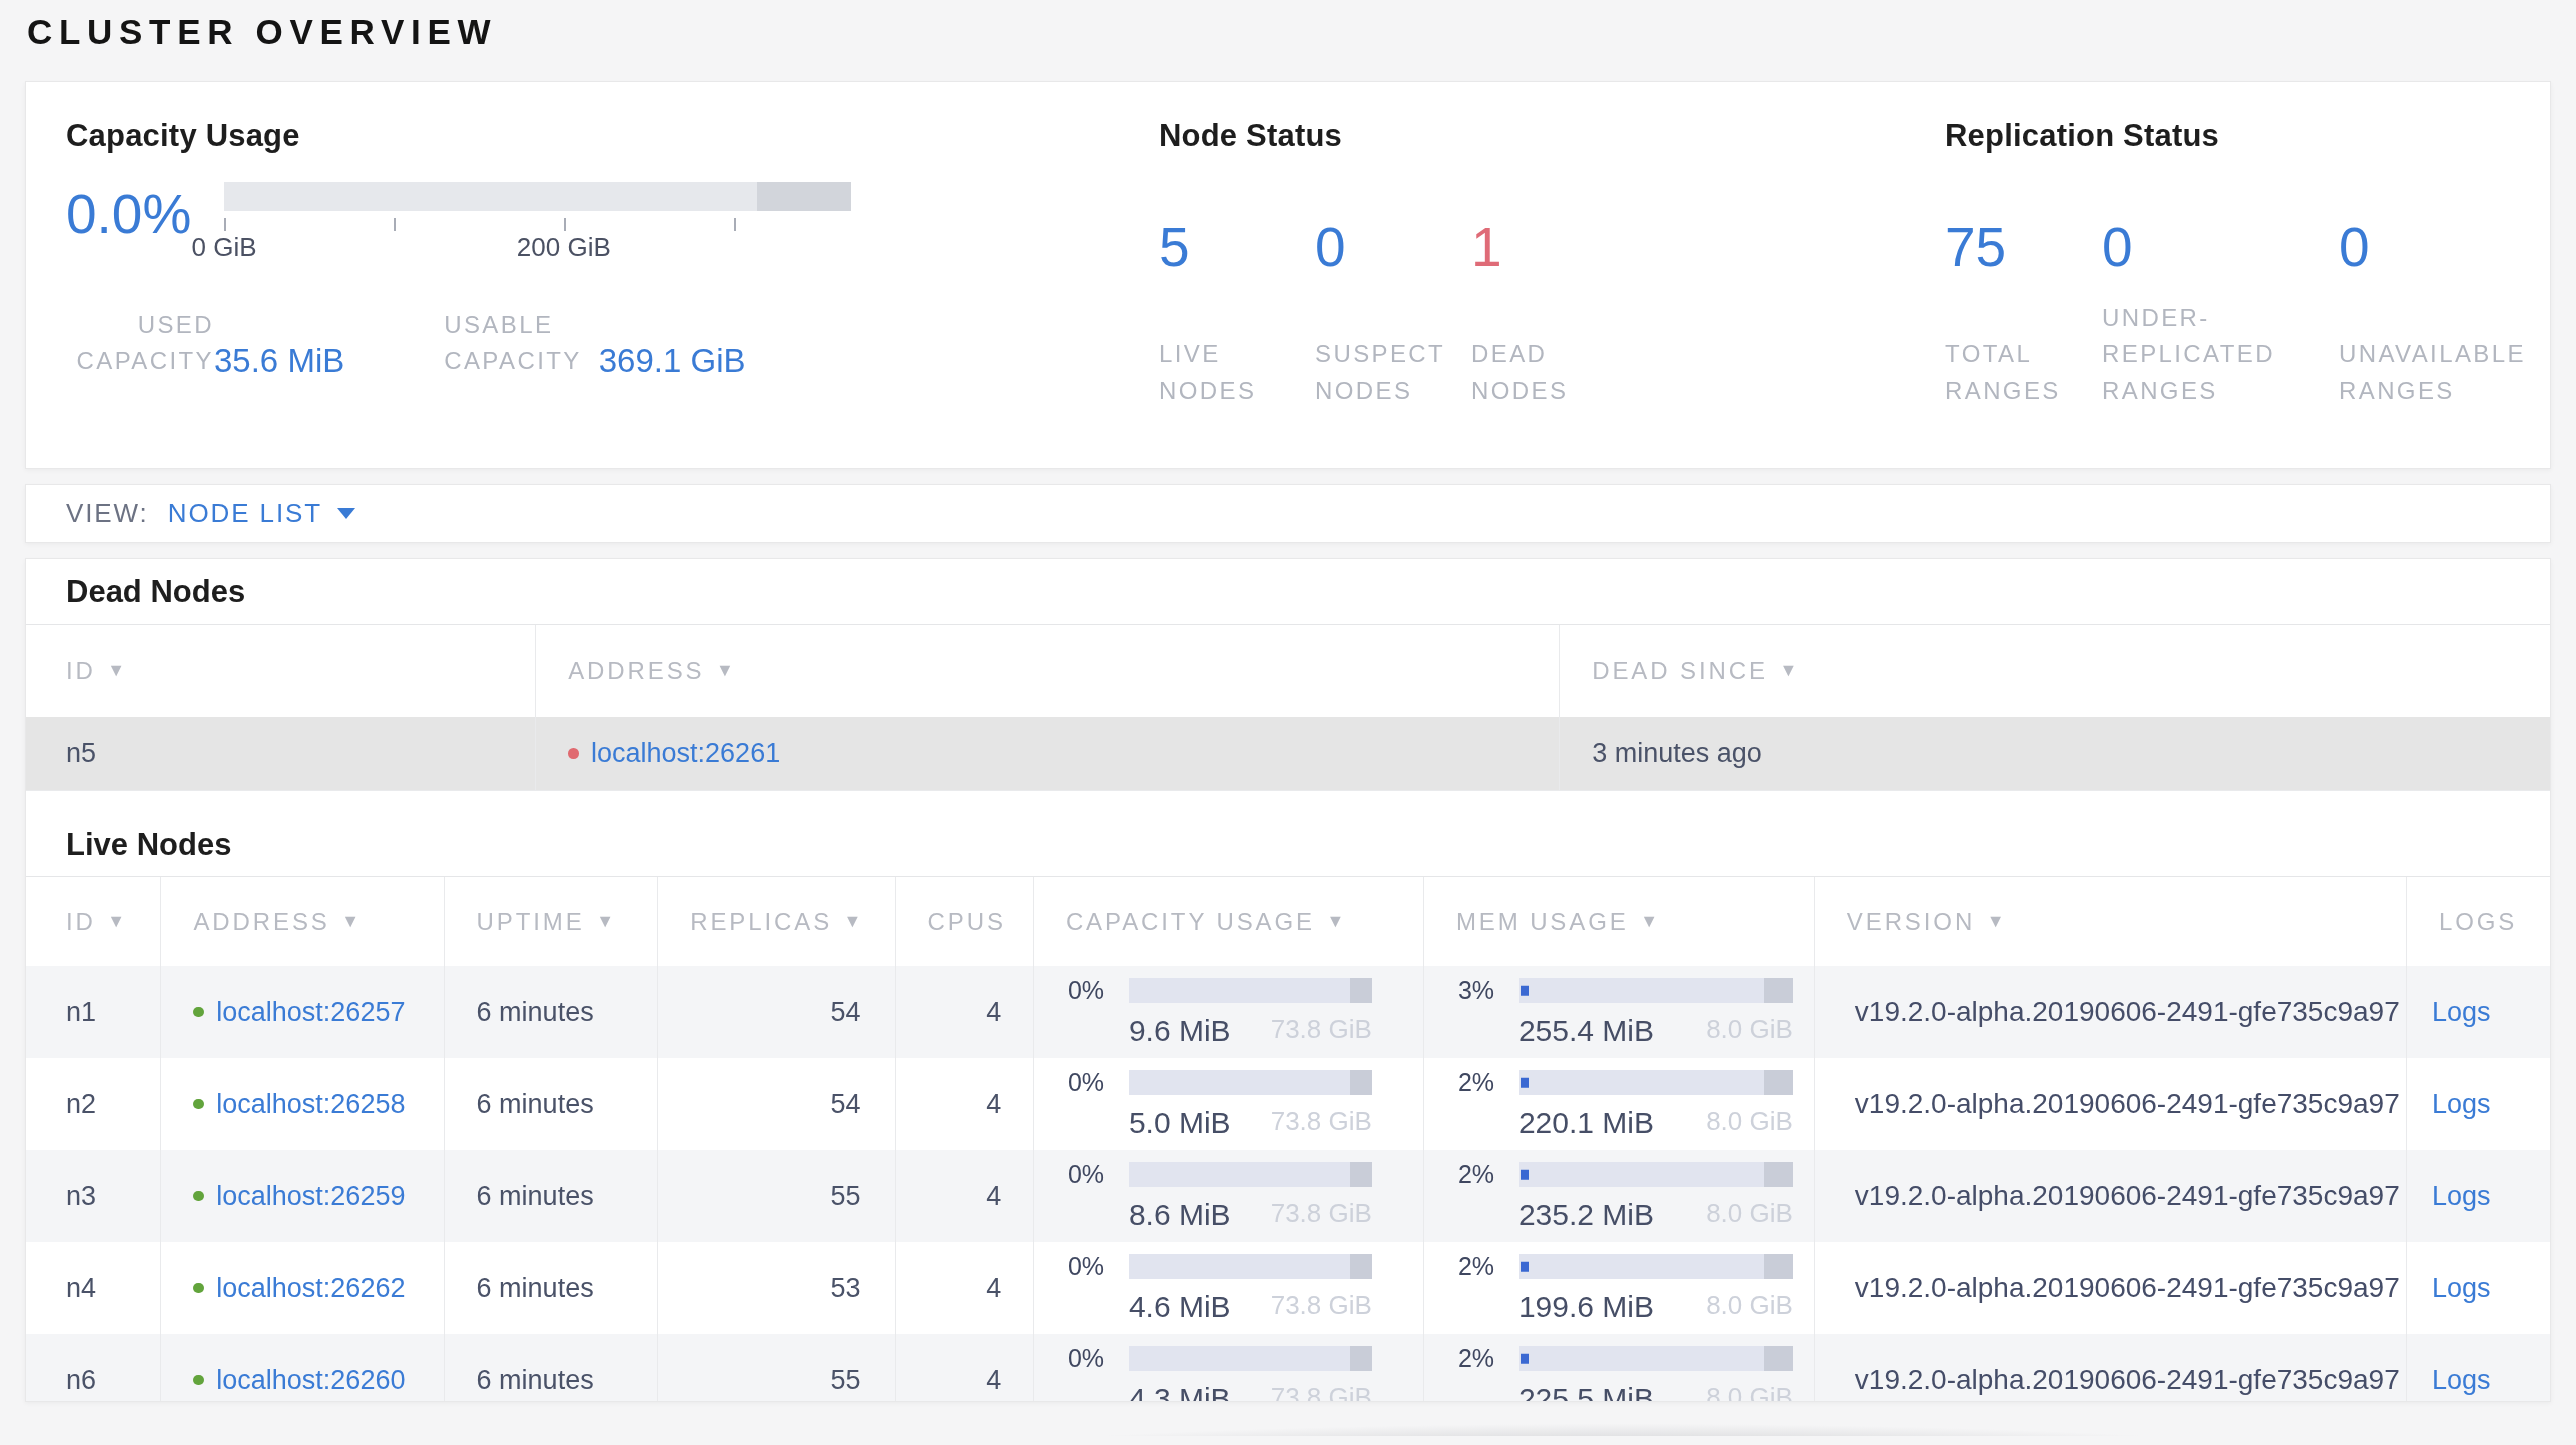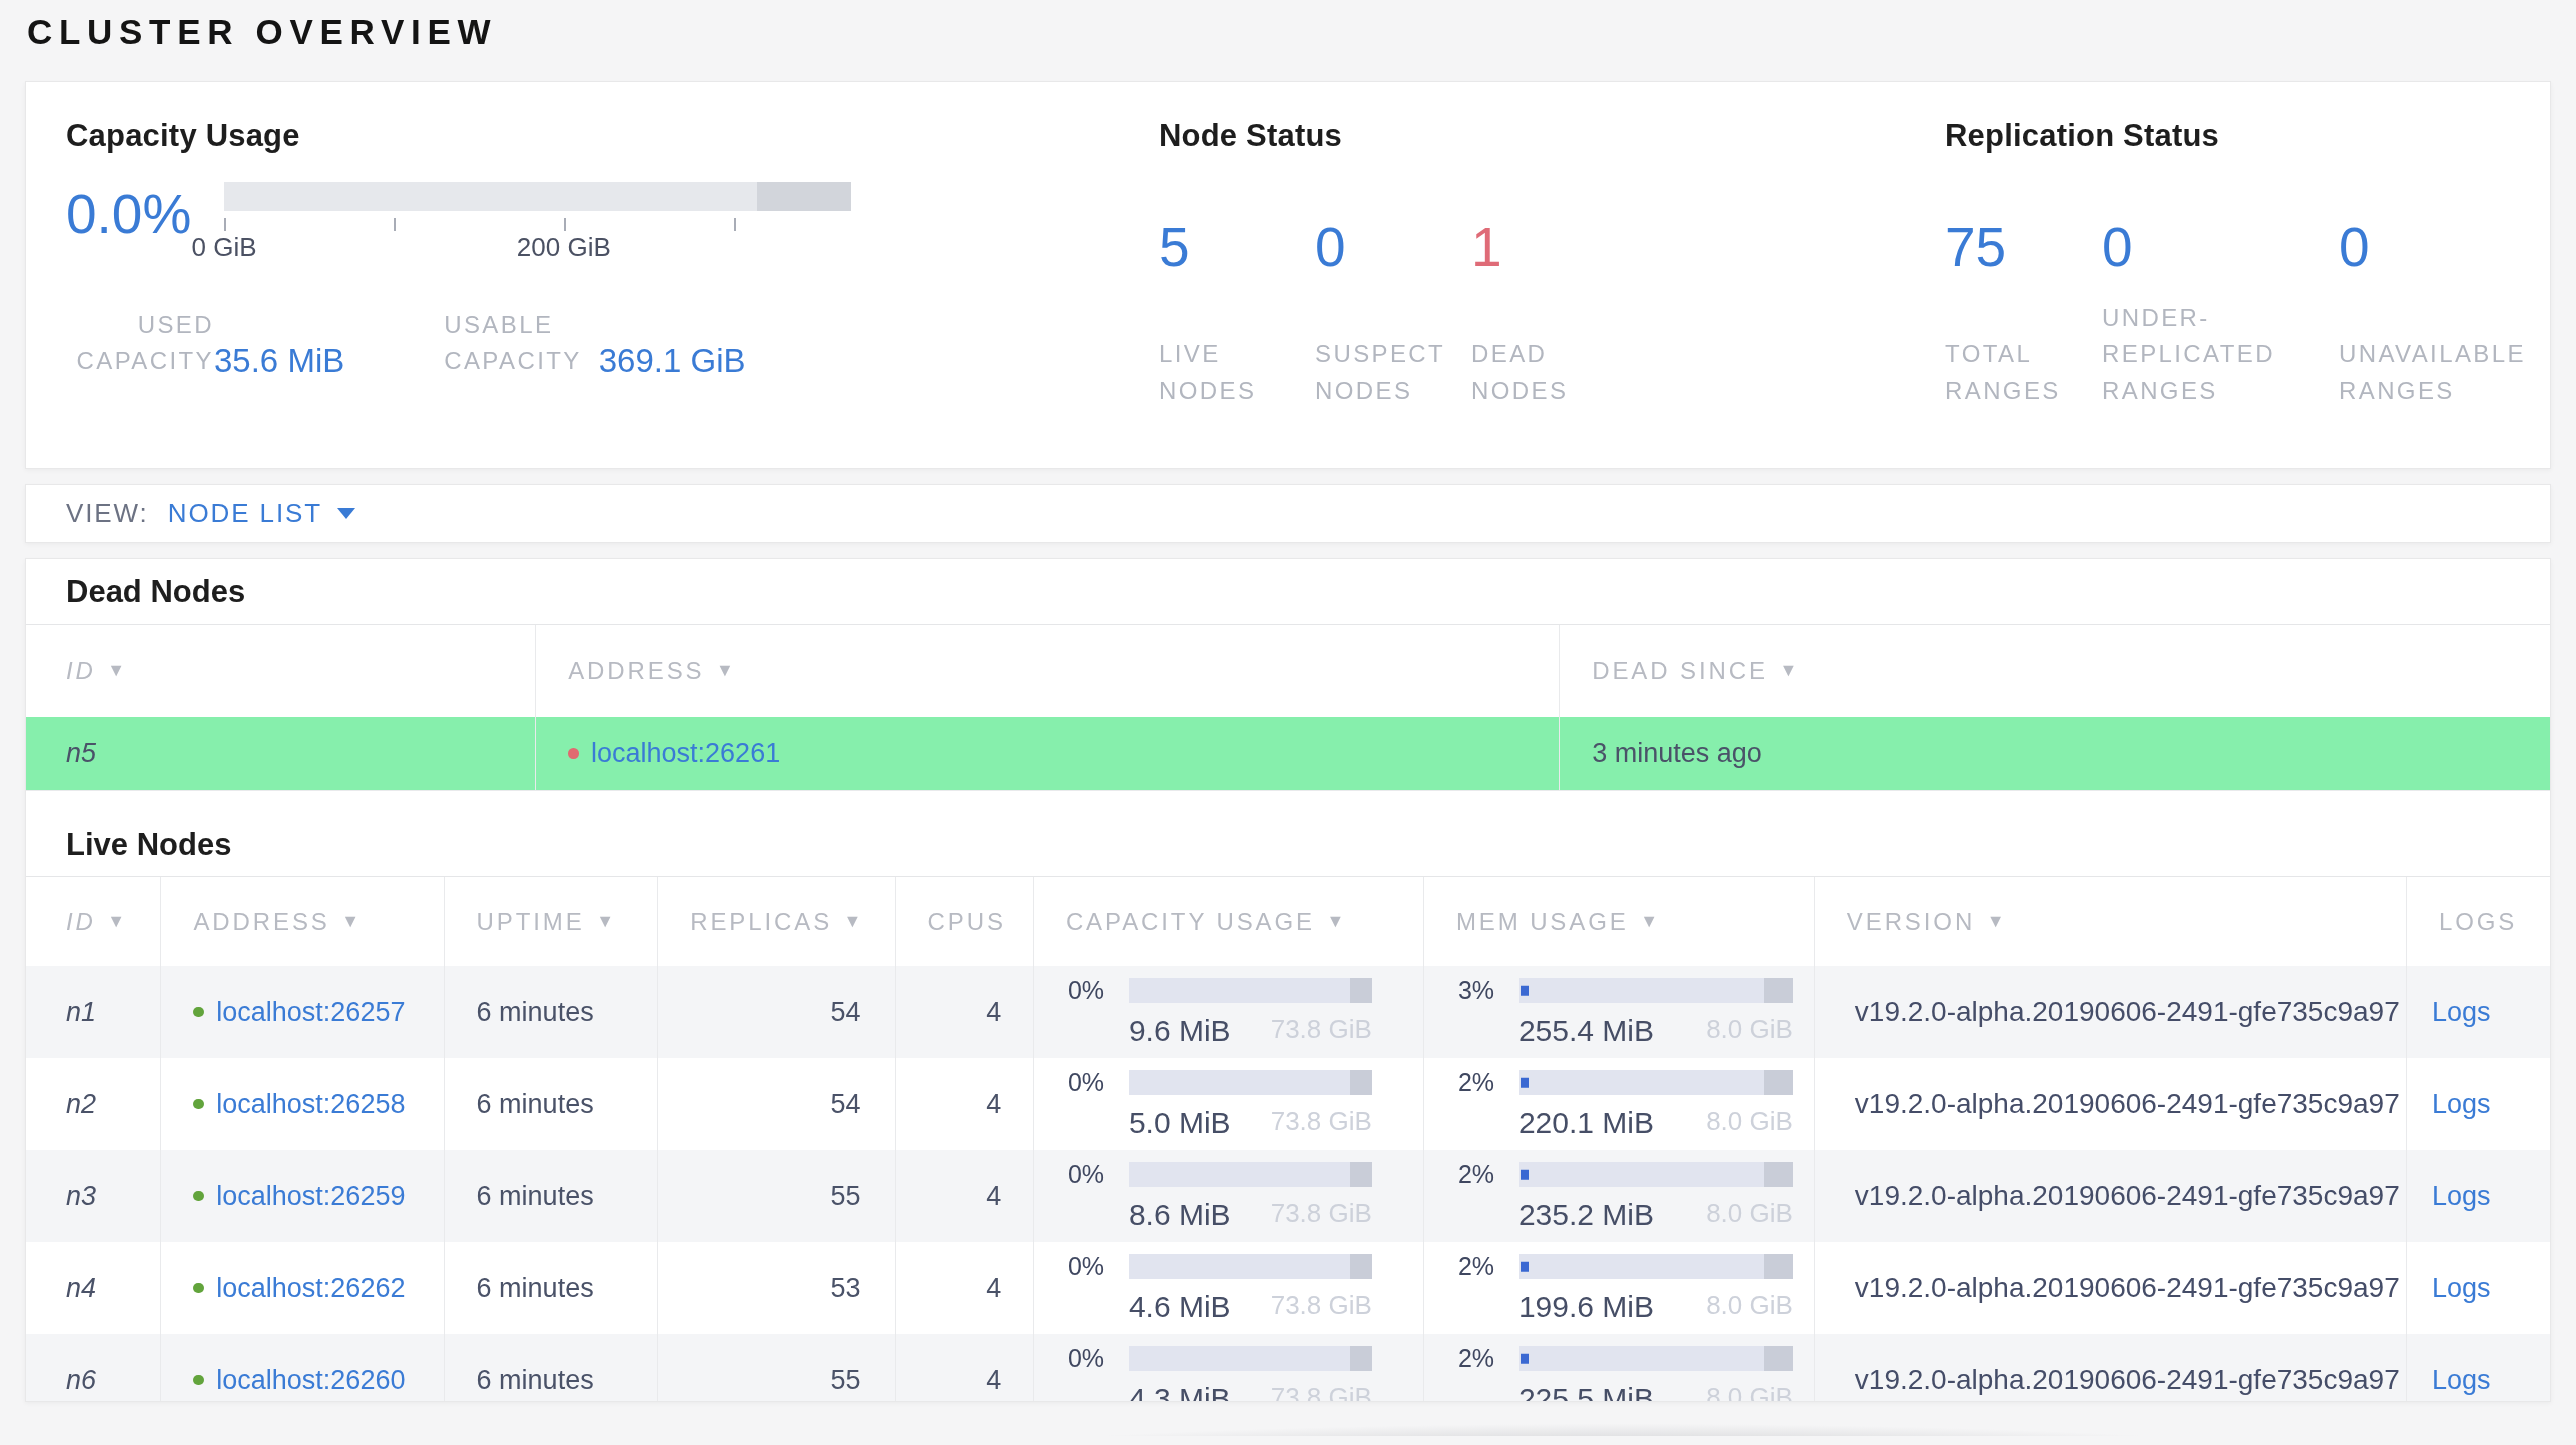--- a/index.html
+++ b/index.html
@@ -91,28 +91,28 @@
   .dead-cols{ grid-template-columns:535fr 1074fr 1038fr; }
   .live-cols{ grid-template-columns:142fr 297fr 224fr 249fr 145fr 409fr 410fr 621fr 150fr; }
   .grid-row{ display:grid; }
   .cell{
     display:flex; align-items:center;
     padding-left:32px; font-size:27px; color:#4a5268;
     border-right:1px solid #e9eaec;
     min-width:0;
   }
   .cell.last{ border-right:none; }
-  .cell.first{ padding-left:40px;font-style:italic; }
+  .cell.first{ padding-left:40px; }
   .hcell{
     font-size:24px; letter-spacing:2.9px; color:#b7bac2; white-space:nowrap;
   }
   .dead-h .hcell{ height:92px; }
   .live-h .hcell{ height:89px; }
   .sort-arrow{ font-size:18px; color:#b7bac2; margin-left:11.5px; }
-  .dead-r .cell{ height:74px; background:#86efac; border-bottom:1px solid #e9eaec; }
+  .dead-r .cell{ height:74px; background:#e5e5e5; border-bottom:1px solid #e9eaec; }
   .live-r .cell{ height:92px; }
   .live-r.odd .cell{ background:#f4f5f7; }
   .live-r.even .cell{ background:#fff; }
   .dot{ width:10.5px; height:10.5px; border-radius:50%; flex:none; margin-right:12.4px; }
   .dot.green{ background:#62a43c; }
   .dot.red{ background:#e06a70; }
   a.link{ color:#3a7bd5; text-decoration:none; }
   .cell.num{ justify-content:flex-end; padding-right:34px; }
   .cell.cpus{ justify-content:flex-end; padding-right:31.5px; }
   .cell.ver{ padding-left:40px; font-size:28px; color:#454d68; }

